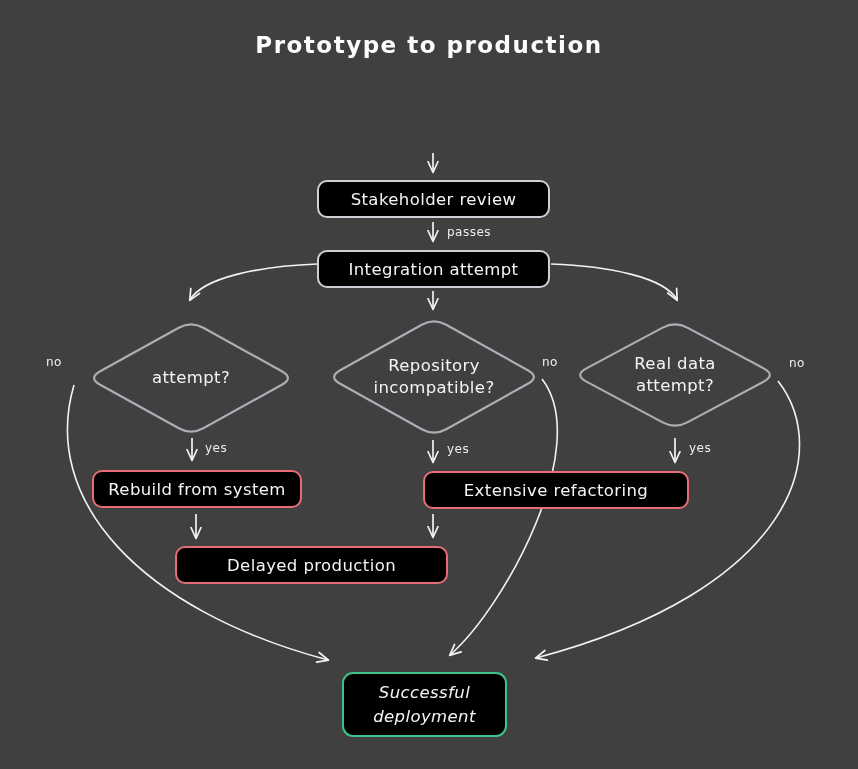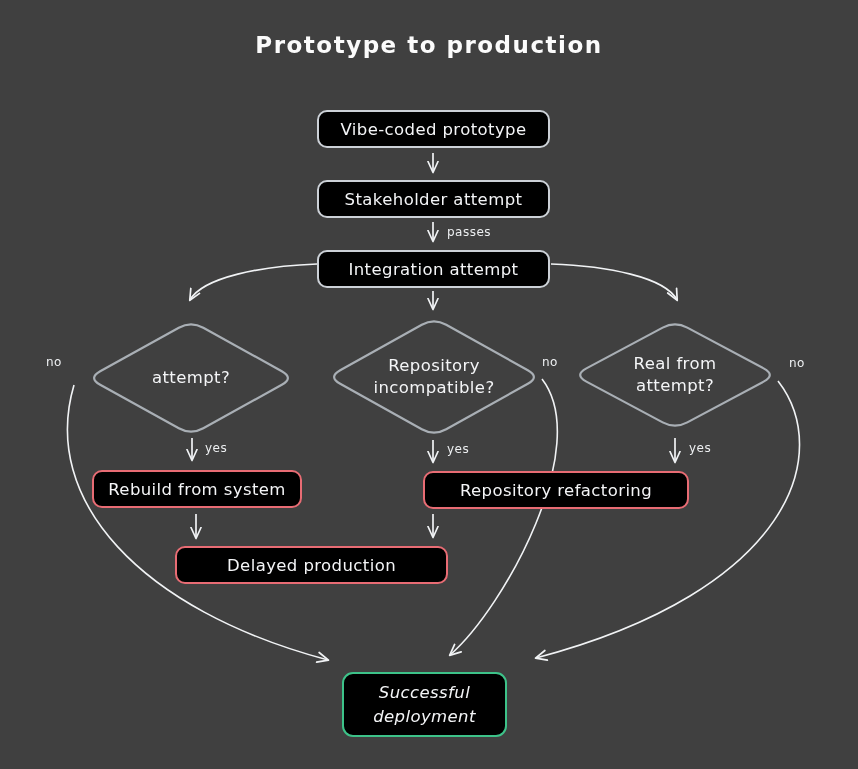--- a/index.html
+++ b/index.html
@@ -56,47 +56,44 @@
     <path d="M 317 264 C 262 266 203 277 190 300" fill="none" stroke="#f1f3f5" stroke-width="1.7" marker-end="url(#arrow)"></path>
     <path d="M 551 264 C 607 266 665 277 677 300" fill="none" stroke="#f1f3f5" stroke-width="1.7" marker-end="url(#arrow)"></path>
 
     <path d="M 74 385 C 40 500 140 610 328 660" fill="none" stroke="#f1f3f5" stroke-width="1.6" marker-end="url(#arrow)"></path>
     <path d="M 542 379 C 593 445 505 607 450 655" fill="none" stroke="#f1f3f5" stroke-width="1.6" marker-end="url(#arrow)"></path>
     <path d="M 778 381 C 833 452 793 590 536 658" fill="none" stroke="#f1f3f5" stroke-width="1.6" marker-end="url(#arrow)"></path>
   </svg>
 
   <div class="title">Prototype to production</div>
 
-  <div class="node gray" style="left:317px;top:110px;width:233px;height:38px">
-    <span>Vibe-coded prototype</span>
-  </div>
   <div class="node gray" style="left:317px;top:180px;width:233px;height:38px">
-    <span>Stakeholder attempt</span>
+    <span>Stakeholder review</span>
   </div>
   <div class="node gray" style="left:317px;top:250px;width:233px;height:38px">
     <span>Integration attempt</span>
   </div>
 
   <div class="diamond-label" style="left:106px;top:333px;width:170px;height:90px">
     <span>attempt?</span>
   </div>
   <div class="diamond-label" style="left:349px;top:332px;width:170px;height:90px">
     <span>Repository</span>
     <span>incompatible?</span>
   </div>
   <div class="diamond-label" style="left:590px;top:330px;width:170px;height:90px">
-    <span>Real from</span>
+    <span>Real data</span>
     <span>attempt?</span>
   </div>
 
   <div class="node red" style="left:92px;top:470px;width:210px;height:38px">
     <span>Rebuild from system</span>
   </div>
   <div class="node red" style="left:423px;top:471px;width:266px;height:38px">
-    <span>Repository refactoring</span>
+    <span>Extensive refactoring</span>
   </div>
   <div class="node red" style="left:175px;top:546px;width:273px;height:38px">
     <span>Delayed production</span>
   </div>
 
   <div class="node green" style="left:342px;top:672px;width:165px;height:65px;flex-direction:column">
     <span>Successful</span>
     <span>deployment</span>
   </div>
 

